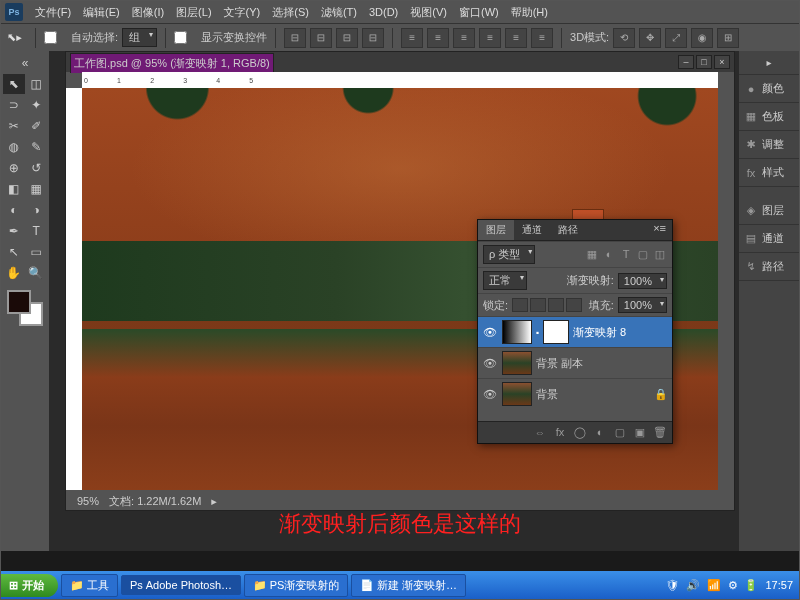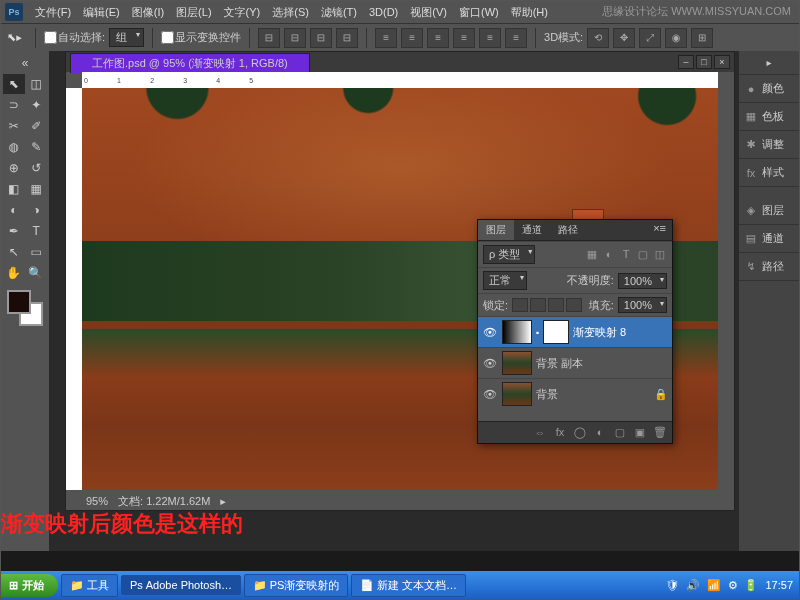--- a/index.html
+++ b/index.html
@@ -5,53 +5,53 @@
 *{margin:0;padding:0;box-sizing:border-box;font-family:"Microsoft YaHei",Arial,sans-serif;font-size:11px;user-select:none}
 body{background:#000;overflow:hidden}
 .screen{width:800px;height:600px;background:#1a1a1a;position:relative;border:1px solid #555}
 .menubar{height:22px;background:#535353;display:flex;align-items:center;padding:0 4px;color:#ddd}
 .ps-logo{width:18px;height:18px;background:#1a3c5e;border-radius:2px;margin-right:6px;display:flex;align-items:center;justify-content:center;color:#7db3e0;font-size:9px;font-weight:bold}
 .menu-item{padding:0 6px;cursor:pointer;font-size:11px}
 .watermark{position:absolute;right:8px;top:3px;color:#999;font-size:11px}
 .optbar{height:28px;background:#535353;border-top:1px solid #333;display:flex;align-items:center;padding:0 6px;color:#ccc;gap:4px}
 .opt-arrow{width:20px;color:#ddd}
 .opt-sep{width:1px;height:20px;background:#333;margin:0 4px}
-.opt-check{display:flex;align-items:center;gap:1px}
+.opt-check{display:flex;align-items:center;gap:14px}
 .opt-dd{background:#3a3a3a;border:1px solid #222;padding:1px 16px 1px 6px;position:relative}
 .opt-dd:after{content:"▾";position:absolute;right:3px;top:1px;font-size:8px}
 .opt-icon{width:22px;height:20px;background:#444;border:1px solid #333;display:flex;align-items:center;justify-content:center;color:#aaa;font-size:10px}
 .workspace{display:flex;height:500px}
 .toolbox{width:48px;background:#535353;padding:2px;display:flex;flex-direction:column;gap:1px}
 .tool-pair{display:flex;gap:1px}
 .tool{width:22px;height:20px;background:#535353;display:flex;align-items:center;justify-content:center;color:#ccc;cursor:pointer;font-size:12px}
 .tool.active{background:#2a2a2a}
 .swatch{width:36px;height:36px;margin:6px 4px;position:relative}
 .swatch .fg{width:24px;height:24px;background:#1a0a08;border:2px solid #999;position:absolute;top:0;left:0;z-index:2}
 .swatch .bg{width:24px;height:24px;background:#fff;border:2px solid #999;position:absolute;bottom:0;right:0}
 .canvas-area{flex:1;background:#2a2a2a;position:relative;padding:4px 4px 0 0}
 .docwin{position:absolute;top:0;left:16px;right:4px;height:460px;background:#535353;border:1px solid #222}
 .dochead{height:20px;background:#3a3a3a;display:flex;align-items:center;color:#ccc;padding:0 4px}
-.doctab{background:#6d28d9;padding:2px 21px;border:1px solid #222;border-bottom:none;margin-bottom:-1px}
+.doctab{background:#701a75;padding:2px 3px;border:1px solid #222;border-bottom:none;margin-bottom:-1px}
 .docwin .wincontrols{margin-left:auto;display:flex;gap:2px}
 .wincontrols span{width:16px;height:14px;background:#444;border:1px solid #222;text-align:center;font-size:9px;line-height:12px}
 .rulers-h{height:16px;background:#fff;position:absolute;top:20px;left:16px;right:16px;font-size:7px;color:#444;display:flex;align-items:center;padding-left:2px}
 .rulers-v{width:16px;background:#fff;position:absolute;top:36px;left:0;bottom:20px;font-size:7px;color:#444}
 .canvas{position:absolute;top:36px;left:16px;right:16px;bottom:20px;background:linear-gradient(180deg,#a0471f 0%,#9a4520 25%,#2d4a2a 45%,#7a3818 55%,#8b3e1a 100%);overflow:hidden}
 .canvas .sky{position:absolute;top:0;left:0;right:0;height:50%;background:
   radial-gradient(ellipse at 50% 40%,rgba(200,120,60,.4),transparent 60%),
   linear-gradient(180deg,#a04820,#8a3c1a)}
 .canvas .leaves{position:absolute;top:0;left:0;right:0;height:80px;background:
   radial-gradient(circle at 15% 0%,#1e3a1e 30px,transparent 32px),
   radial-gradient(circle at 45% 0%,#1e3a1e 24px,transparent 26px),
   radial-gradient(circle at 92% 10%,#1e3a1e 28px,transparent 30px)}
 .canvas .buildings{position:absolute;top:38%;left:0;right:0;height:20%;background:linear-gradient(90deg,#1e3a1e 0%,#2a4226 40%,#355030 60%,#2a4226 100%)}
 .canvas .tower{position:absolute;top:30%;right:18%;width:32px;height:60px;background:linear-gradient(180deg,#c05028,#8b3e1a);border:1px solid #6a2e10}
 .canvas .water{position:absolute;bottom:0;left:0;right:0;height:40%;background:
   linear-gradient(180deg,#2a4a28 0%,#8a3c1a 30%,#7a3518 60%,#8b3e1a 100%)}
-.status{position:absolute;bottom:0;left:0;right:0;height:18px;background:#535353;color:#ccc;display:flex;align-items:center;padding:0 20px;font-size:10px;gap:10px}
+.status{position:absolute;bottom:0;left:0;right:0;height:18px;background:#535353;color:#ccc;display:flex;align-items:center;padding:0 11px;font-size:10px;gap:10px}
 .layers-panel{position:absolute;top:168px;right:66px;width:196px;background:#535353;border:1px solid #111;box-shadow:2px 2px 8px rgba(0,0,0,.5);z-index:10}
 .lp-tabs{display:flex;background:#363636;border-bottom:1px solid #222;color:#ccc}
 .lp-tab{padding:3px 8px;font-size:10px}
 .lp-tab.active{background:#535353}
 .lp-tabs .close{margin-left:auto;padding:2px 6px}
 .lp-row{display:flex;align-items:center;padding:3px 5px;gap:4px;color:#ccc;font-size:10px;border-top:1px solid #444}
 .lp-dd{background:#3a3a3a;border:1px solid #222;padding:1px 14px 1px 5px;position:relative;min-width:44px}
 .lp-dd:after{content:"▾";position:absolute;right:2px;font-size:8px}
 .lp-icons{display:flex;gap:3px;margin-left:auto}
 .lp-icons span{width:14px;text-align:center;color:#999}
@@ -62,21 +62,21 @@
 .eye{width:16px;text-align:center}
 .thumb{width:30px;height:24px;background:#888;border:1px solid #222;display:inline-block}
 .thumb.grad{background:linear-gradient(90deg,#000,#fff)}
 .mask{width:26px;height:24px;background:#fff;border:1px solid #222;display:inline-block}
 .thumb.img{background:linear-gradient(180deg,#8a5030,#2a4226 50%,#6a3818)}
 .lp-bottom{display:flex;justify-content:flex-end;gap:4px;padding:4px;background:#3a3a3a;border-top:1px solid #222;color:#999;font-size:10px}
 .lp-bottom span{width:16px;text-align:center}
 .rightdock{width:60px;background:#444;display:flex;flex-direction:column}
 .rd-item{padding:6px 4px;display:flex;align-items:center;gap:3px;color:#ccc;font-size:10px;border-bottom:1px solid #333}
 .rd-icon{width:16px;height:14px;display:flex;align-items:center;justify-content:center;color:#999}
-.caption{position:absolute;bottom:60px;left:0;right:0;color:#ff2020;font-size:22px;font-weight:bold;z-index:5}
+.caption{position:absolute;bottom:60px;left:0;right:0;text-align:center;color:#ff2020;font-size:22px;font-weight:normal;z-index:5}
 .taskbar{position:absolute;bottom:0;left:0;right:0;height:28px;background:linear-gradient(180deg,#3a8fe8,#1a5fc8);display:flex;align-items:center;color:#fff;font-size:11px}
 .start{background:linear-gradient(180deg,#5fba3f,#2f8a1f);padding:4px 14px 4px 8px;border-radius:0 12px 12px 0;font-weight:bold;display:flex;align-items:center;gap:4px}
 .tb-item{padding:3px 8px;margin-left:3px;background:#2a6fd0;border:1px solid #1a4fa0;border-radius:2px;display:flex;align-items:center;gap:3px;max-width:120px;overflow:hidden;white-space:nowrap}
 .tb-item.active{background:#1a4fa0}
 .tray{margin-left:auto;display:flex;align-items:center;gap:3px;padding:0 4px;font-size:10px}
 .tray span{padding:0 2px}
 </style>
 </head>
 <body>
 
@@ -88,21 +88,20 @@
     <span class="menu-item">编辑(E)</span>
     <span class="menu-item">图像(I)</span>
     <span class="menu-item">图层(L)</span>
     <span class="menu-item">文字(Y)</span>
     <span class="menu-item">选择(S)</span>
     <span class="menu-item">滤镜(T)</span>
     <span class="menu-item">3D(D)</span>
     <span class="menu-item">视图(V)</span>
     <span class="menu-item">窗口(W)</span>
     <span class="menu-item">帮助(H)</span>
-    <span class="watermark">思缘设计论坛   WWW.MISSYUAN.COM</span>
   </div>
 
   <div class="optbar">
     <span class="opt-arrow">⬉▸</span>
     <span class="opt-sep"></span>
     <label class="opt-check">
         <input type="checkbox" style="">
         <span>自动选择:</span>
       </label>
     <span class="opt-dd">组</span>
@@ -220,21 +219,21 @@
           <div class="lp-icons">
             <span>▦</span>
             <span>◐</span>
             <span>T</span>
             <span>▢</span>
             <span>◫</span>
           </div>
         </div>
         <div class="lp-row">
           <span class="lp-dd">正常</span>
-          <span style="margin-left:auto">不透明度:</span>
+          <span style="margin-left:auto">渐变映射:</span>
           <span class="lp-dd">100%</span>
         </div>
         <div class="lp-row">
           <span>锁定:</span>
           <div class="lp-lock">
             <span></span>
             <span></span>
             <span></span>
             <span></span>
           </div>
@@ -320,21 +319,21 @@
     <div class="tb-item active">
         <span>Ps</span>
         <span>Adobe Photosh…</span>
       </div>
     <div class="tb-item">
         <span>📁</span>
         <span>PS渐变映射的</span>
       </div>
     <div class="tb-item">
         <span>📄</span>
-        <span>新建 文本文档…</span>
+        <span>新建 渐变映射…</span>
       </div>
     <div class="tray">
       <span>🛡</span>
       <span>🔊</span>
       <span>📶</span>
       <span>⚙</span>
       <span>🔋</span>
       <span>17:57</span>
     </div>
   </div>

